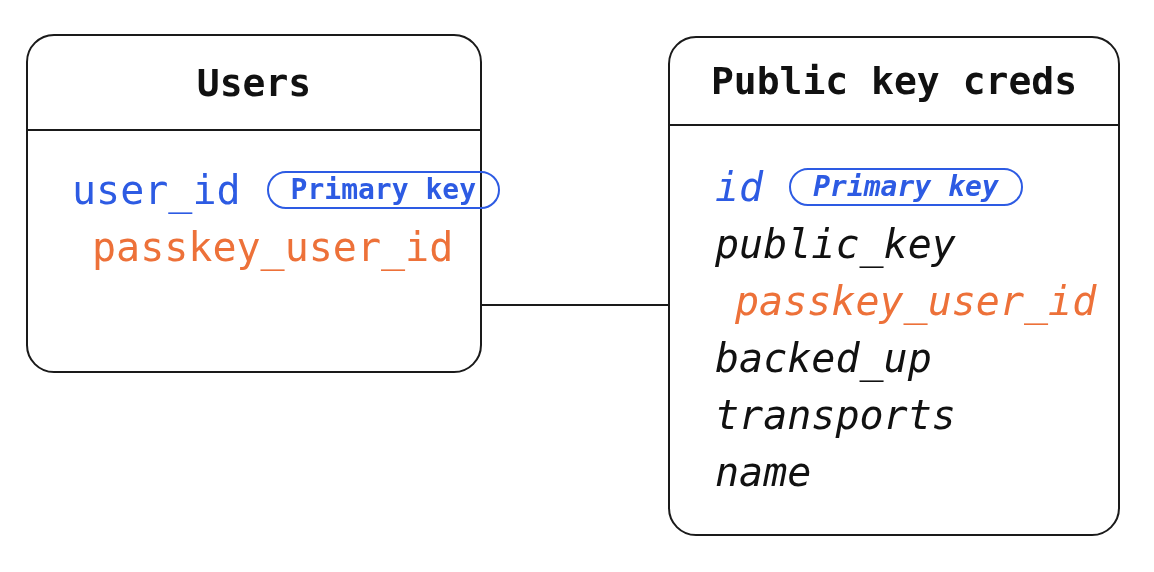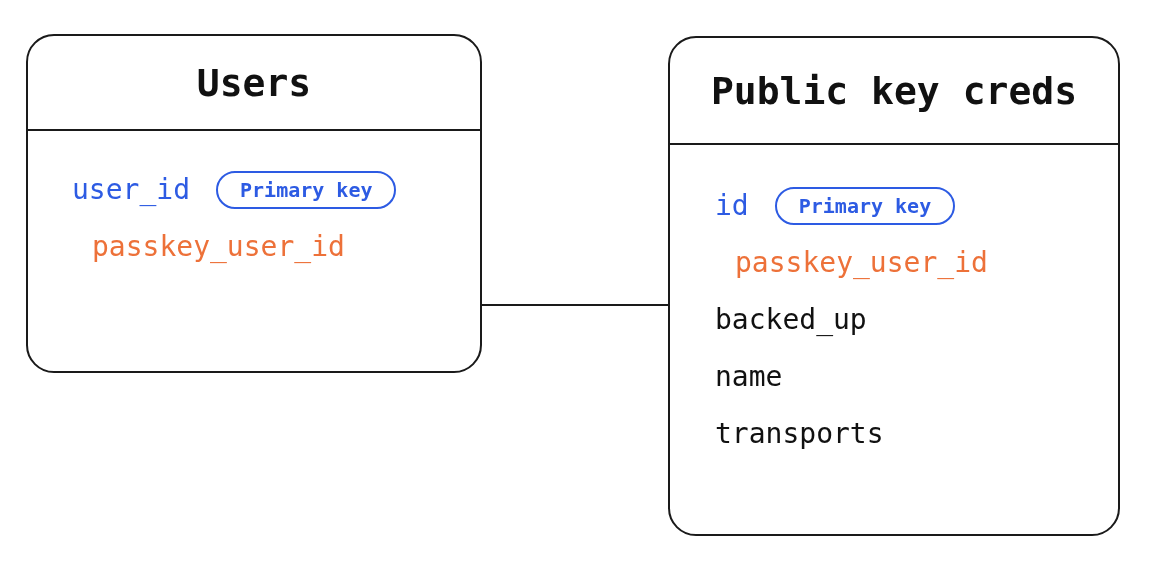--- a/index.html
+++ b/index.html
@@ -25,51 +25,51 @@
     border:2px solid var(--line);
     border-radius:28px;
   }
   .er-table.users{left:26px;top:34px;width:456px;height:339px;}
   .er-table.creds{left:668px;top:36px;width:452px;height:500px;}
   .table-header{
     border-bottom:2px solid var(--line);
     display:flex;align-items:center;justify-content:center;
   }
   .users .table-header{height:95px;}
-  .creds .table-header{height:107px;}
+  .creds .table-header{height:88px;}
   .table-title{
     font-size:38px;
     font-weight:bold;
     letter-spacing:0;
     white-space:nowrap;
   }
   .table-body{display:block;}
   .users .table-body{padding:30px 0 0 44px;}
-  .creds .table-body{padding:32px 0 0 45px;}
+  .creds .table-body{padding:32px 0 0 45px;font-style:italic;}
   .field-row{
     height:57px;
     display:flex;
     align-items:center;
     gap:26px;
     white-space:nowrap;
   }
-  .field-name{font-size:28px;}
+  .field-name{font-size:40px;}
   .field-blue{color:var(--blue);}
   .field-orange{color:var(--orange);margin-left:20px;}
   .field-black{color:var(--ink);}
   .pk-badge{
     display:inline-flex;
     align-items:center;
     justify-content:center;
     height:38px;
     padding:0 22px;
     border:2px solid var(--blue);
     border-radius:20px;
     color:var(--blue);
-    font-size:20px;
+    font-size:28px;
     font-weight:bold;
     white-space:nowrap;
   }
   .relationship-line{
     position:absolute;
     left:480px;top:304px;
     width:190px;height:2px;
     background:var(--line);
   }
 </style>
@@ -98,27 +98,30 @@
   <div class="er-table creds">
     <div class="table-header">
       <span class="table-title">Public key creds</span>
     </div>
     <div class="table-body">
       <div class="field-row">
         <span class="field-name field-blue">id</span>
         <span class="pk-badge">Primary key</span>
       </div>
       <div class="field-row">
+        <span class="field-name field-black">public_key</span>
+      </div>
+      <div class="field-row">
         <span class="field-name field-orange">passkey_user_id</span>
       </div>
       <div class="field-row">
         <span class="field-name field-black">backed_up</span>
       </div>
       <div class="field-row">
-        <span class="field-name field-black">name</span>
+        <span class="field-name field-black">transports</span>
       </div>
       <div class="field-row">
-        <span class="field-name field-black">transports</span>
+        <span class="field-name field-black">name</span>
       </div>
     </div>
   </div>
 
 </div>
 
 </body></html>

